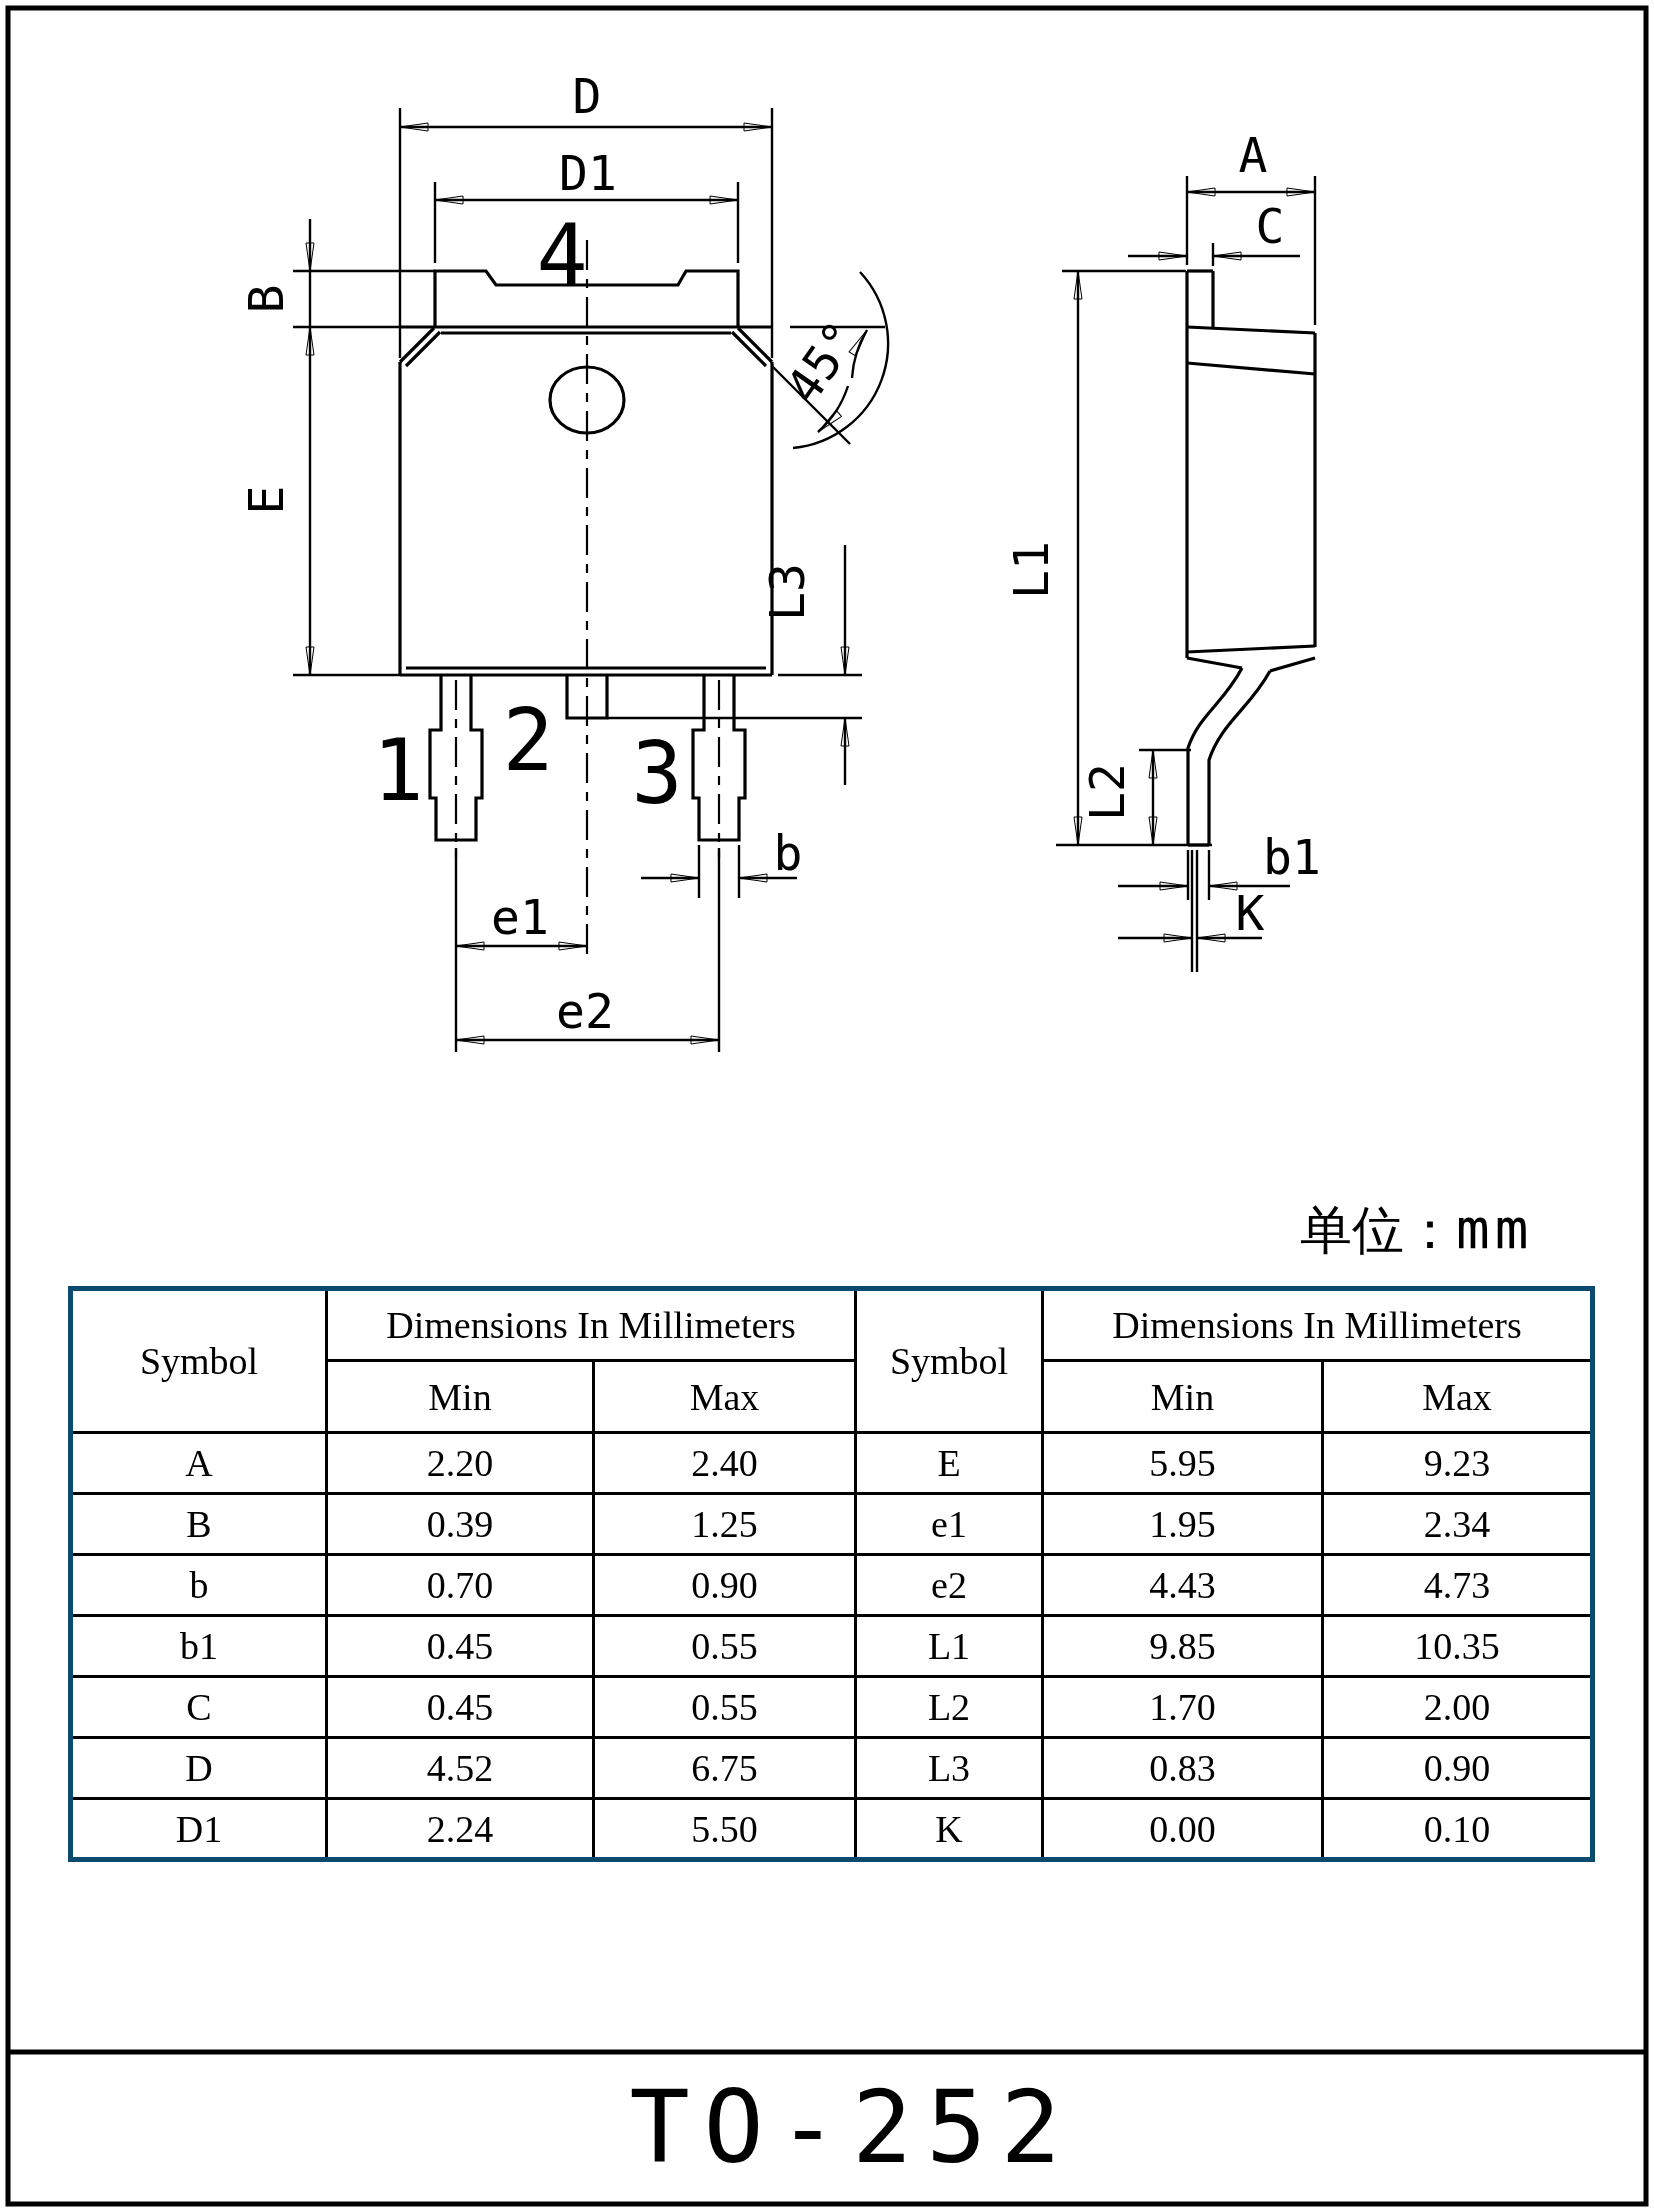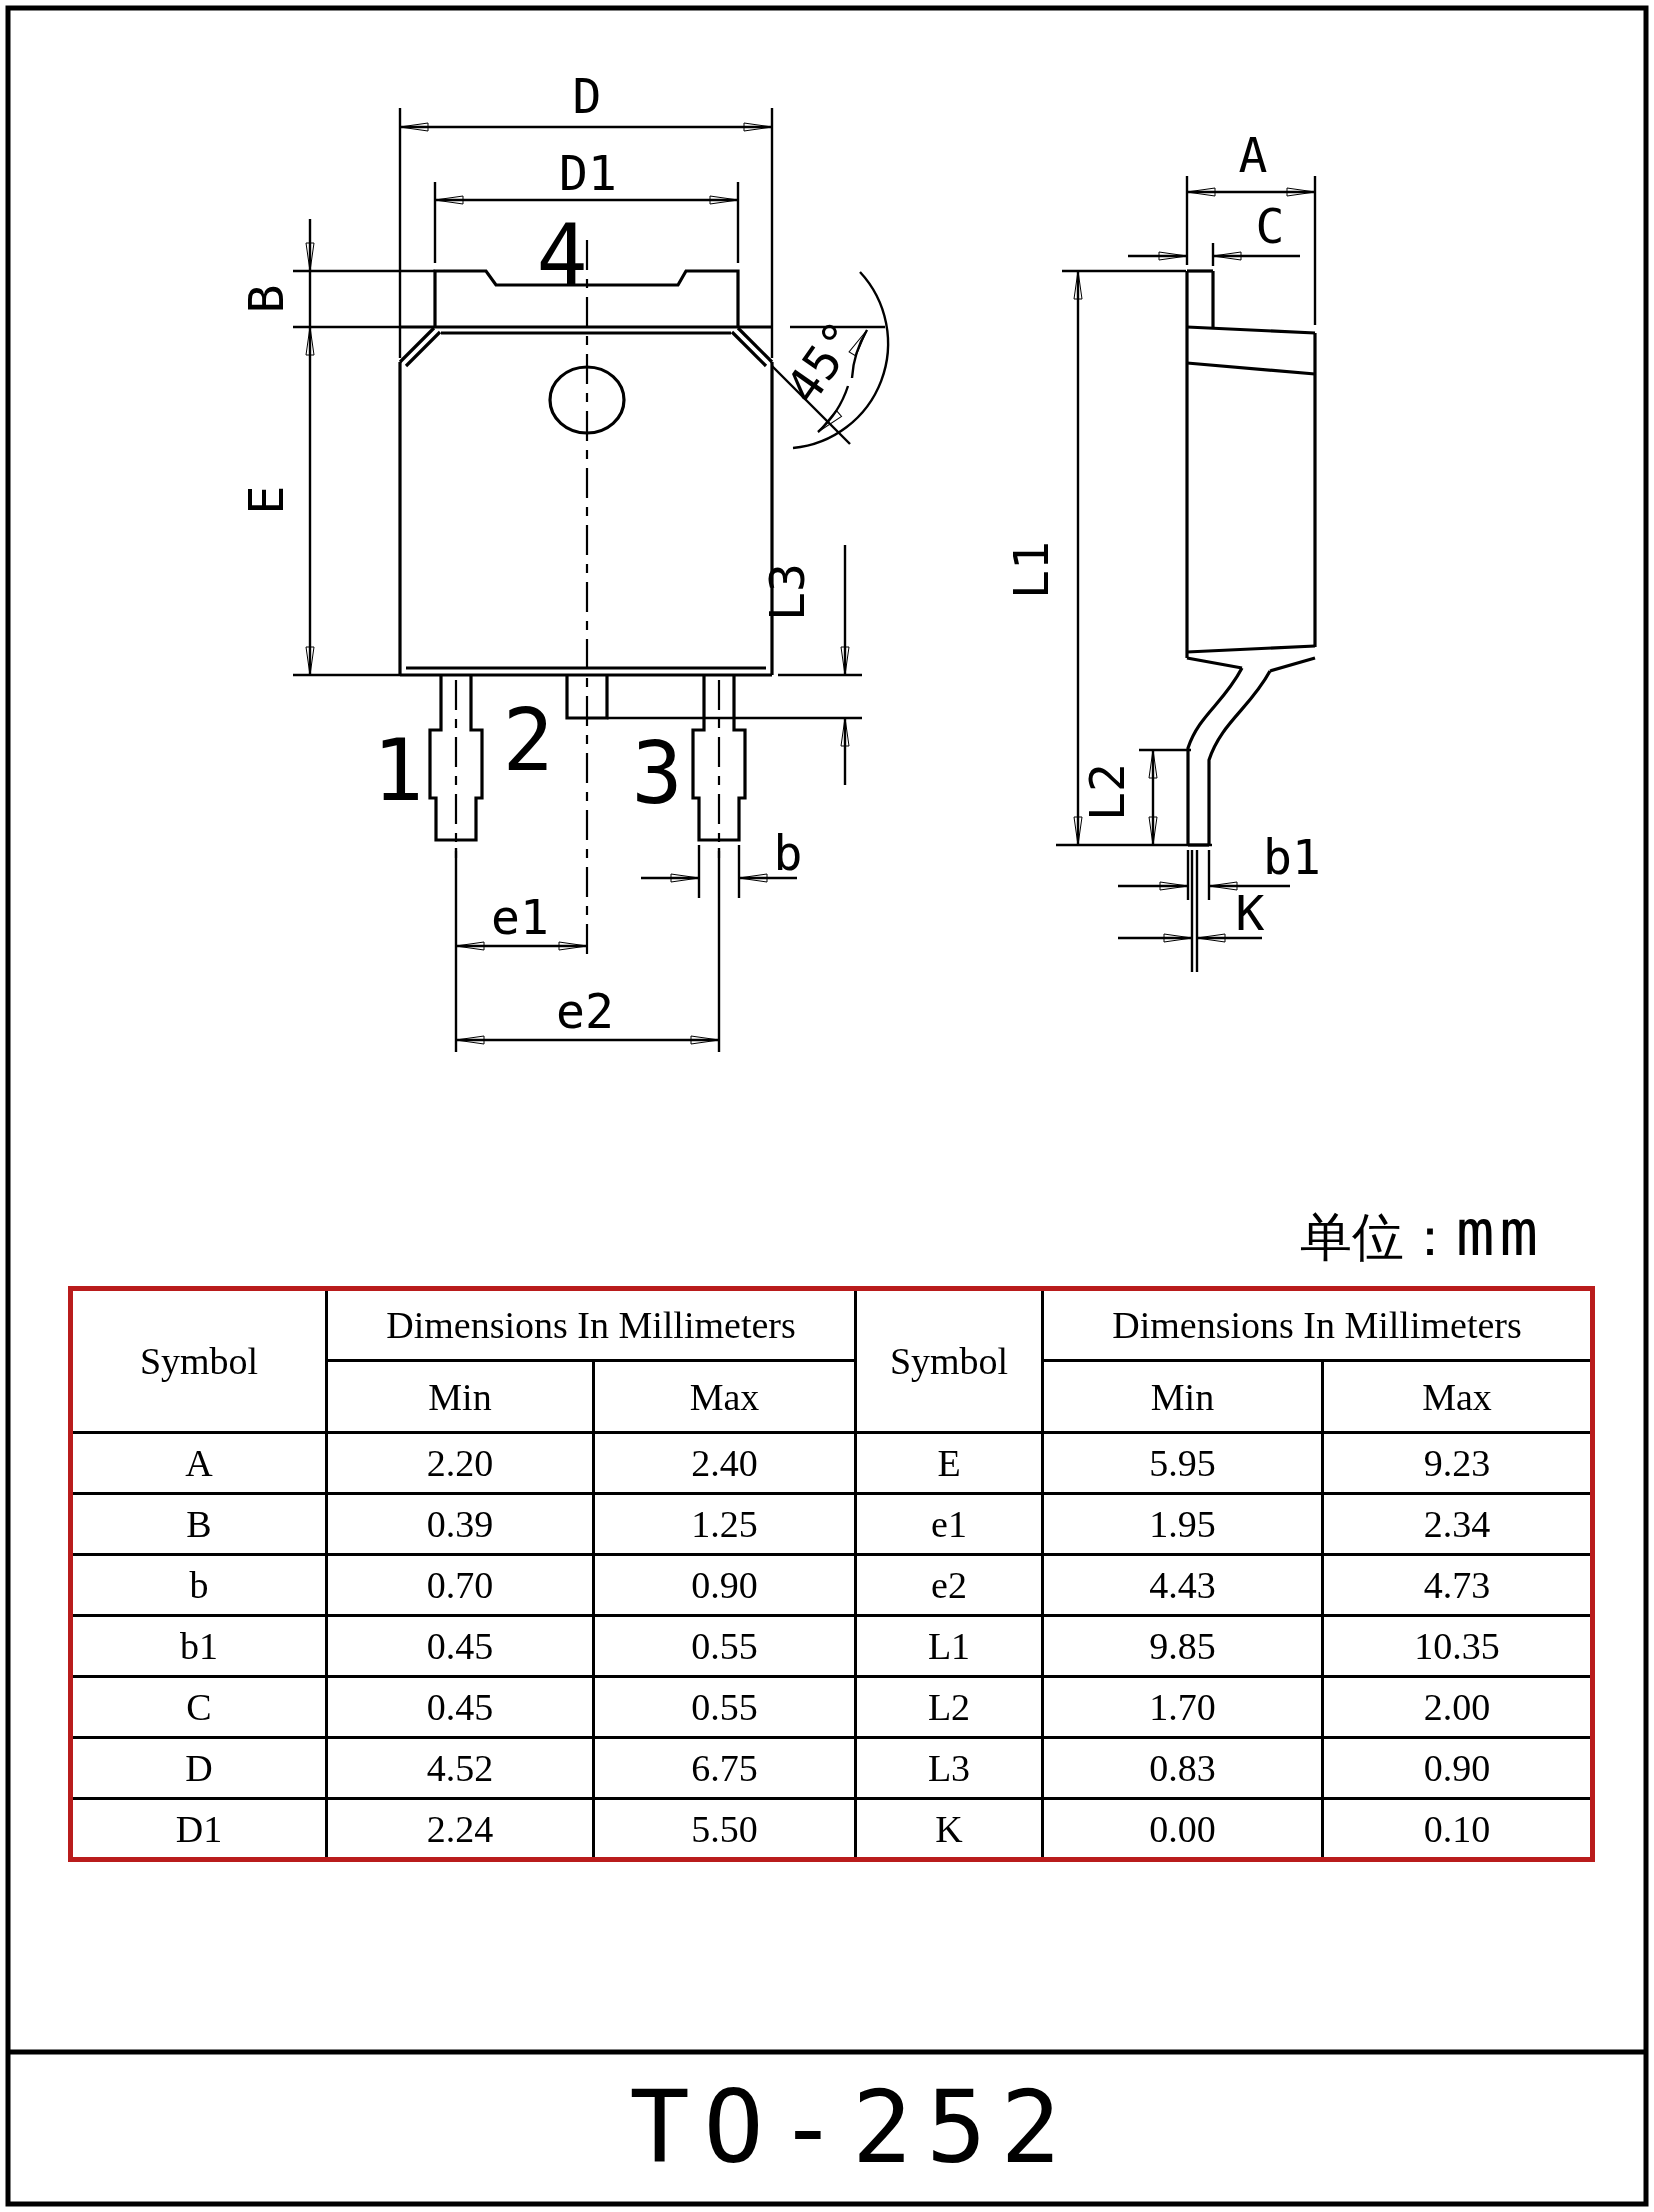--- a/index.html
+++ b/index.html
@@ -9,27 +9,27 @@
   svg.draw path, svg.draw line, svg.draw ellipse{fill:none;stroke:#000;}
   .obj{stroke-width:3.2px;}
   .dim{stroke-width:2.4px;}
   .cl{stroke-width:2.2px;stroke-dasharray:30 9 9 9;}
   .arr{fill:#000;stroke:none;}
   text.lab{font-family:"DejaVu Sans Mono",monospace;font-size:48px;fill:#000;stroke:none;}
   text.num{font-family:"DejaVu Sans Mono",monospace;font-size:85px;fill:#000;stroke:none;}
   text.title{font-family:"DejaVu Sans Mono",monospace;font-size:100px;letter-spacing:14px;fill:#000;}
   
   table.dims{position:absolute;left:68px;top:1286px;width:1522px;border-collapse:collapse;table-layout:fixed;
-             border:5px solid #b91c1c;text-align:center;font-size:38px;}
+             border:5px solid #0c4a6e;text-align:center;font-size:38px;}
   table.dims td{border:3px solid #000;padding:0;vertical-align:middle;overflow:hidden;}
   tr.hrow{height:72px;}
   tr.drow{height:61px;}
   .unit{position:absolute;left:1300px;top:1196px;white-space:nowrap;}
   .unit .cjk{font-family:Liberation Mono, monospace;font-size:52px;}
-  .unit .mm{font-family:"DejaVu Sans Mono",monospace;font-size:64px;letter-spacing:5px;}
+  .unit .mm{font-family:"DejaVu Sans Mono",monospace;font-size:56px;letter-spacing:5px;}
 </style>
 </head>
 <body>
 
 <div class="canvas">
 
 <svg class="draw" viewBox="0 0 1654 2212">
   <defs>
     <marker id="aE" markerUnits="userSpaceOnUse" markerWidth="34" markerHeight="12" refX="32" refY="6" orient="auto">
       <path class="arr" d="M32,6 L4,2 L4,10 Z" fill="#000" stroke="none"></path>

